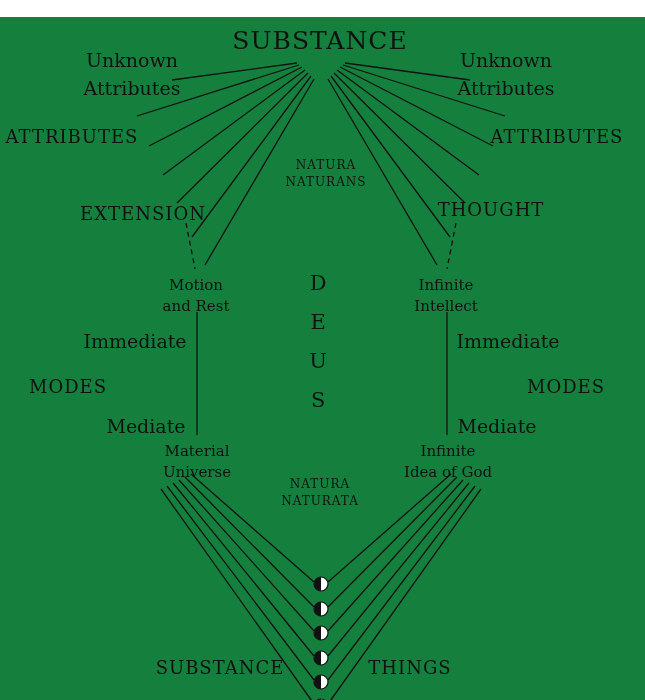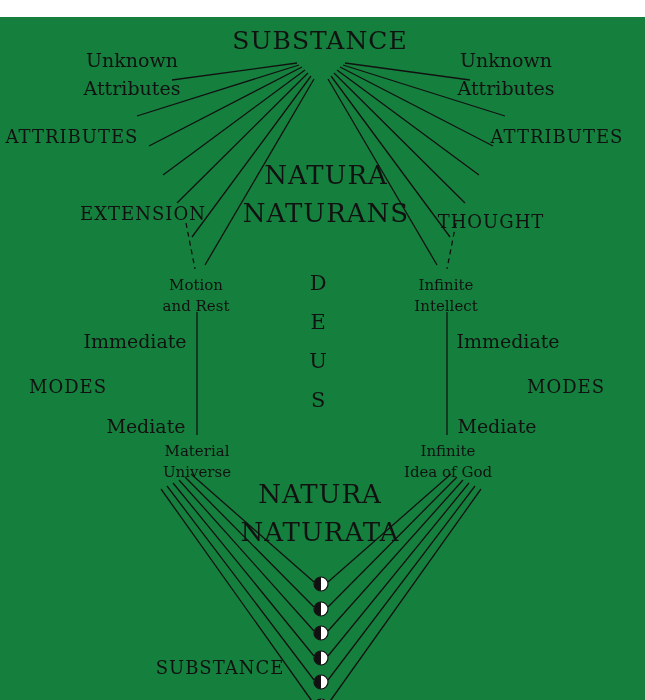--- a/index.html
+++ b/index.html
@@ -25,21 +25,21 @@
   .lbl {
     position: absolute;
     transform: translateX(-50%);
     text-align: center;
     white-space: pre-line;
     line-height: 1.45;
     color: #111111;
   }
   .title   { font-size: 25px; letter-spacing: 1px; }
   .big     { font-size: 18px; letter-spacing: 1px; }
-  .mid     { font-size: 26px; letter-spacing: 1px; }
+  .mid     { font-size: 12px; letter-spacing: 1px; }
   .small   { font-size: 19px; }
   .tiny    { font-size: 15px; line-height: 1.4; }
   .deus {
     font-size: 21px;
     writing-mode: vertical-rl;
     text-orientation: upright;
     letter-spacing: 15px;
   }
 </style>
 </head>
@@ -135,21 +135,21 @@
   <div class="lbl small" style="left:506px; top:30px;">Unknown
 Attributes</div>
 
   <div class="lbl big" style="left:72px; top:107px;">ATTRIBUTES</div>
   <div class="lbl big" style="left:557px; top:107px;">ATTRIBUTES</div>
 
   <div class="lbl mid" style="left:326px; top:140px;">NATURA
 NATURANS</div>
 
   <div class="lbl big" style="left:143px; top:184px;">EXTENSION</div>
-  <div class="lbl big" style="left:491px; top:192px;">THOUGHT</div>
+  <div class="lbl big" style="left:491px; top:180px;">THOUGHT</div>
 
   <div class="lbl tiny" style="left:196px; top:258px;">Motion
 and Rest</div>
   <div class="lbl tiny" style="left:446px; top:258px;">Infinite
 Intellect</div>
 
   <div class="lbl deus" style="left:318px; top:254px;">DEUS</div>
 
   <div class="lbl small" style="left:135px; top:311px;">Immediate</div>
   <div class="lbl small" style="left:508px; top:311px;">Immediate</div>
@@ -162,14 +162,15 @@
 
   <div class="lbl tiny" style="left:197px; top:424px;">Material
 Universe</div>
   <div class="lbl tiny" style="left:448px; top:424px;">Infinite
 Idea of God</div>
 
   <div class="lbl mid" style="left:320px; top:459px;">NATURA
 NATURATA</div>
 
   <div class="lbl big" style="left:220px; top:638px;">SUBSTANCE</div>
+  <div class="lbl big" style="left:410px; top:638px;">THINGS</div>
 
 </div>
 
 </body></html>

